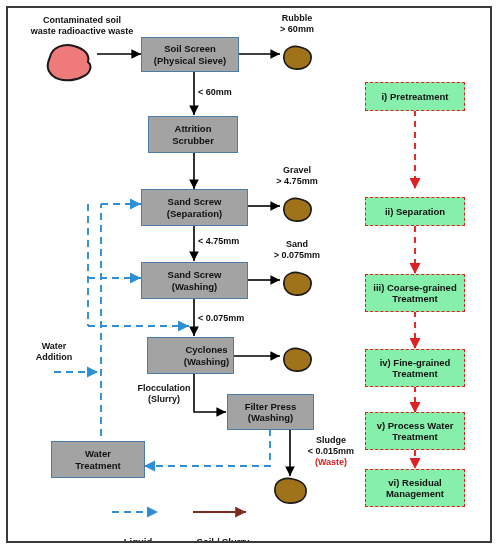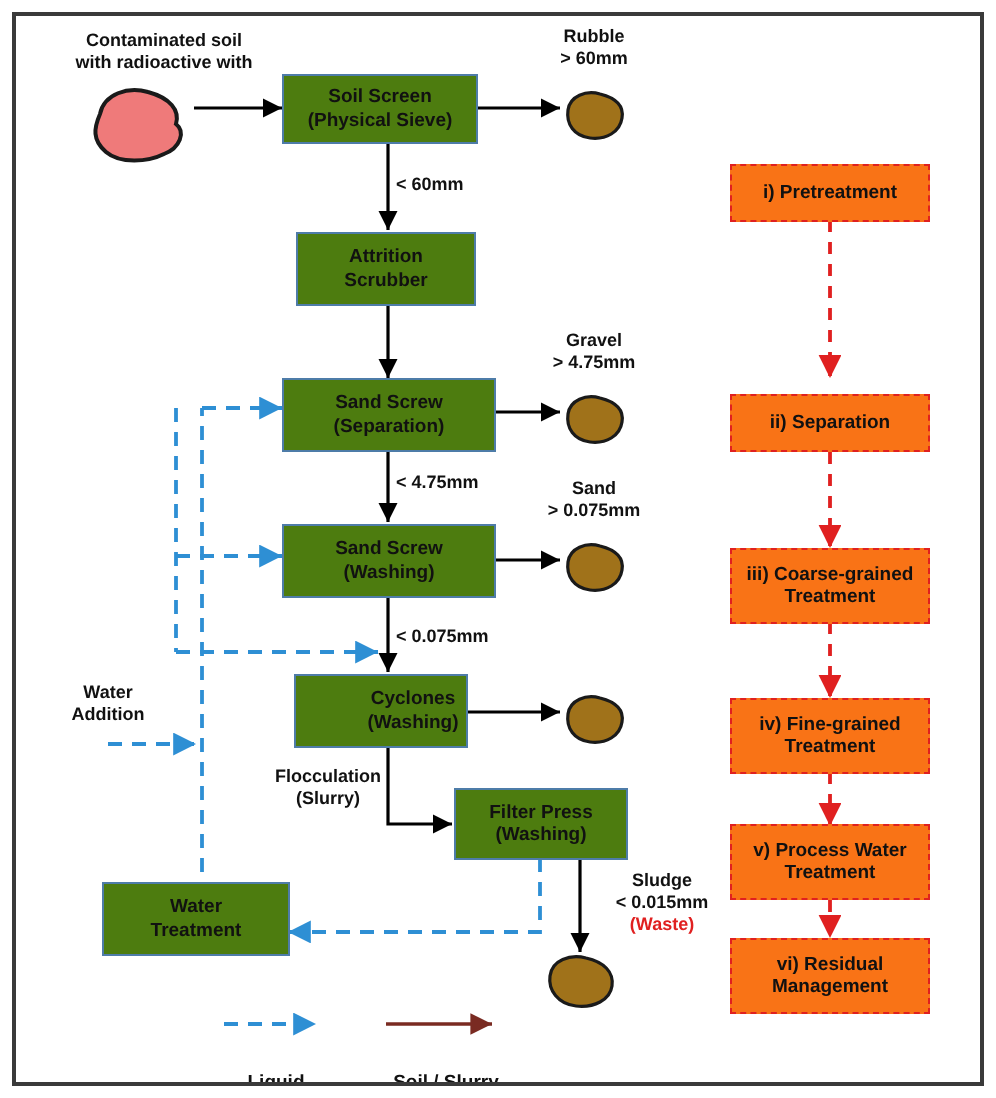--- a/index.html
+++ b/index.html
@@ -2,26 +2,26 @@
 <html><head>
 <meta charset="utf-8">
 <style>
   html,body{margin:0;padding:0;background:#ffffff;}
   body{width:498px;height:549px;font-family:"Liberation Sans",sans-serif;}
   #frame{position:relative;width:498px;height:549px;box-sizing:border-box;padding:6px;background:#ffffff;}
   #inner{position:relative;width:100%;height:100%;box-sizing:border-box;border:2px solid #3a3a3a;background:#ffffff;overflow:hidden;}
   #canvas{position:absolute;left:0;top:0;width:100%;height:100%;}
   svg.layer{position:absolute;left:0;top:0;width:486px;height:537px;pointer-events:none;}
 
-  .node{position:absolute;box-sizing:border-box;background:#4d7c0f;border:1.4px solid #4e7ca8;
+  .node{position:absolute;box-sizing:border-box;background:#a3a3a3;border:1.4px solid #4e7ca8;
         display:flex;flex-direction:column;align-items:center;justify-content:center;
         font-size:9.5px;font-weight:bold;color:#111;line-height:11.5px;text-align:center;}
   .node .l2{font-weight:bold;}
 
-  .stage{position:absolute;box-sizing:border-box;background:#f97316;border:1.9px dashed #e02020;
+  .stage{position:absolute;box-sizing:border-box;background:#86efac;border:1.9px dashed #e02020;
          display:flex;flex-direction:column;align-items:center;justify-content:center;
          font-size:9.5px;font-weight:bold;color:#111;line-height:11.5px;text-align:center;}
 
   .lbl{position:absolute;font-size:9px;font-weight:bold;color:#111;line-height:11px;text-align:center;white-space:nowrap;}
   .waste{color:#e02020;font-weight:bold;}
 
   .blob{position:absolute;}
   .legend-txt{position:absolute;font-size:9.5px;font-weight:bold;color:#111;margin-top:14px;}
 </style>
 </head>
@@ -189,21 +189,21 @@
         <span>Treatment</span>
       </div>
 
       <div class="stage" style="left:357px;top:461px;width:100px;height:38px;">
         <span>vi) Residual</span>
         <span>Management</span>
       </div>
 
       <div class="lbl" style="left:14px;top:7px;width:120px;">
         <div>Contaminated soil</div>
-        <div>with radioactive with</div>
+        <div>waste radioactive waste</div>
       </div>
 
       <div class="lbl" style="left:248px;top:5px;width:82px;">
         <div>Rubble</div>
         <div>&gt; 60mm</div>
       </div>
 
       <div class="lbl" style="left:248px;top:157px;width:82px;">
         <div>Gravel</div>
         <div>&gt; 4.75mm</div>

